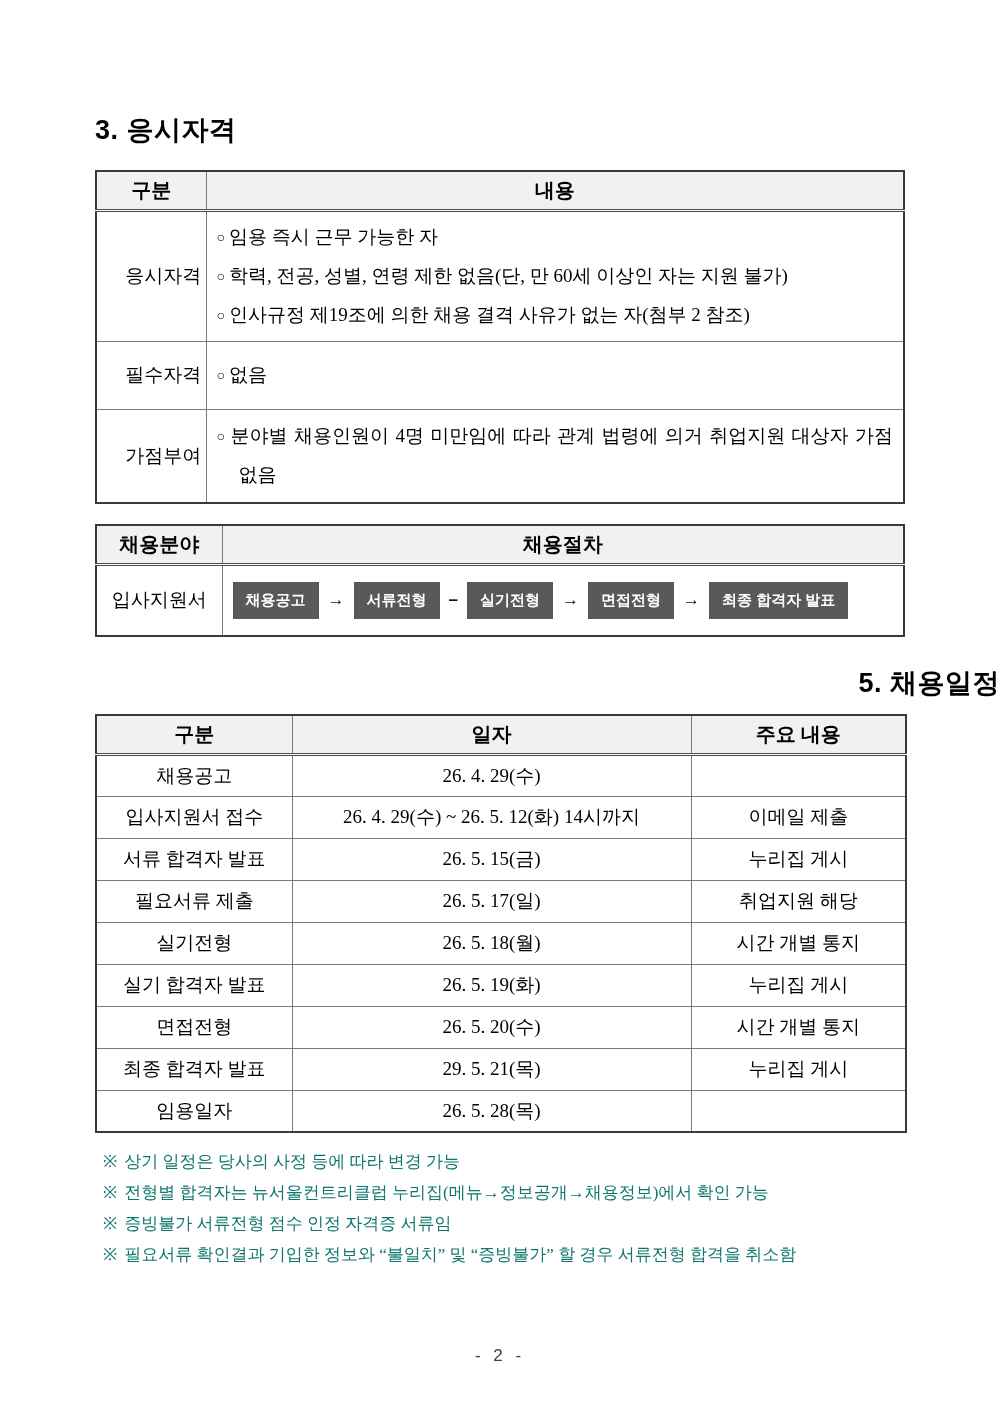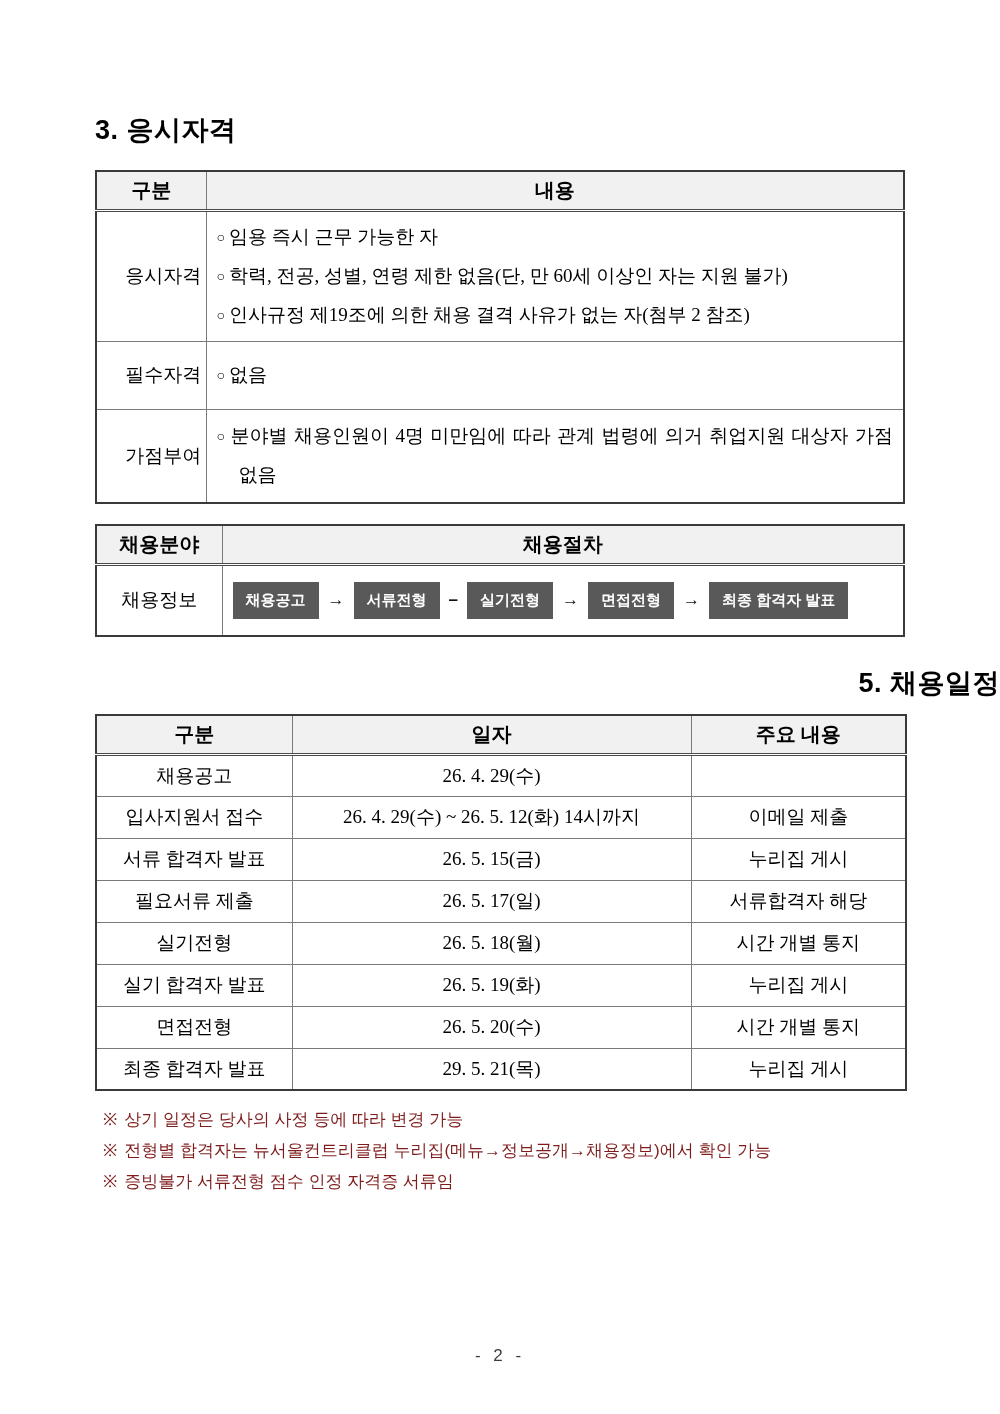--- a/index.html
+++ b/index.html
@@ -83,23 +83,23 @@
 
   
   #t-sched { margin-top: 17px; }
   #t-sched col.c1 { width: 196px; }
   #t-sched col.c2 { width: 399px; }
   #t-sched col.c3 { width: 215px; }
   #t-sched td { text-align: center; height: 42px; }
 
   .notes {
     margin: 13px 95px 0 103px;
-    font-family: Liberation Sans, sans-serif;
+    font-family: Liberation Serif, serif;
     font-size: 17px;
-    color: #7f1d1d;
+    color: #0f766e;
   }
   .note-line { line-height: 31px; white-space: nowrap; }
   .note-marker { margin-right: 7px; }
 
   .page-footer {
     position: absolute;
     left: 0;
     top: 1340px;
     width: 100%;
     text-align: center;
@@ -158,21 +158,21 @@
         <col>
       </colgroup>
     <thead>
       <tr>
         <th>채용분야</th>
         <th>채용절차</th>
       </tr>
     </thead>
     <tbody>
       <tr>
-        <td class="rowlabel">채용정보</td>
+        <td class="rowlabel">입사지원서</td>
         <td class="flowcell">
           <div class="flow">
             <span class="flow-box">채용공고</span>
             <span class="flow-arrow">→</span>
             <span class="flow-box">서류전형</span>
             <span class="flow-arrow">–</span>
             <span class="flow-box">실기전형</span>
             <span class="flow-arrow">→</span>
             <span class="flow-box">면접전형</span>
             <span class="flow-arrow">→</span>
@@ -210,46 +210,52 @@
         <td>이메일 제출</td>
       </tr>
       <tr>
         <td>서류 합격자 발표</td>
         <td>26. 5. 15(금)</td>
         <td>누리집 게시</td>
       </tr>
       <tr>
         <td>필요서류 제출</td>
         <td>26. 5. 17(일)</td>
-        <td>서류합격자 해당</td>
+        <td>취업지원 해당</td>
       </tr>
       <tr>
         <td>실기전형</td>
         <td>26. 5. 18(월)</td>
         <td>시간 개별 통지</td>
       </tr>
       <tr>
         <td>실기 합격자 발표</td>
         <td>26. 5. 19(화)</td>
         <td>누리집 게시</td>
       </tr>
       <tr>
         <td>면접전형</td>
         <td>26. 5. 20(수)</td>
         <td>시간 개별 통지</td>
       </tr>
       <tr>
         <td>최종 합격자 발표</td>
         <td>29. 5. 21(목)</td>
         <td>누리집 게시</td>
+      </tr>
+      <tr>
+        <td>임용일자</td>
+        <td>26. 5. 28(목)</td>
+        <td></td>
       </tr>
     </tbody>
   </table>
 
   <div class="notes">
     <div class="note-line"><span class="note-marker">※</span><span>상기 일정은 당사의 사정 등에 따라 변경 가능</span></div>
     <div class="note-line"><span class="note-marker">※</span><span>전형별 합격자는 뉴서울컨트리클럽 누리집(메뉴→정보공개→채용정보)에서 확인 가능</span></div>
     <div class="note-line"><span class="note-marker">※</span><span>증빙불가 서류전형 점수 인정 자격증 서류임</span></div>
+    <div class="note-line"><span class="note-marker">※</span><span>필요서류 확인결과 기입한 정보와 “불일치” 및 “증빙불가” 할 경우 서류전형 합격을 취소함</span></div>
   </div>
 
   <div class="page-footer">- 2 -</div>
 
 </div>
 
 </body></html>

